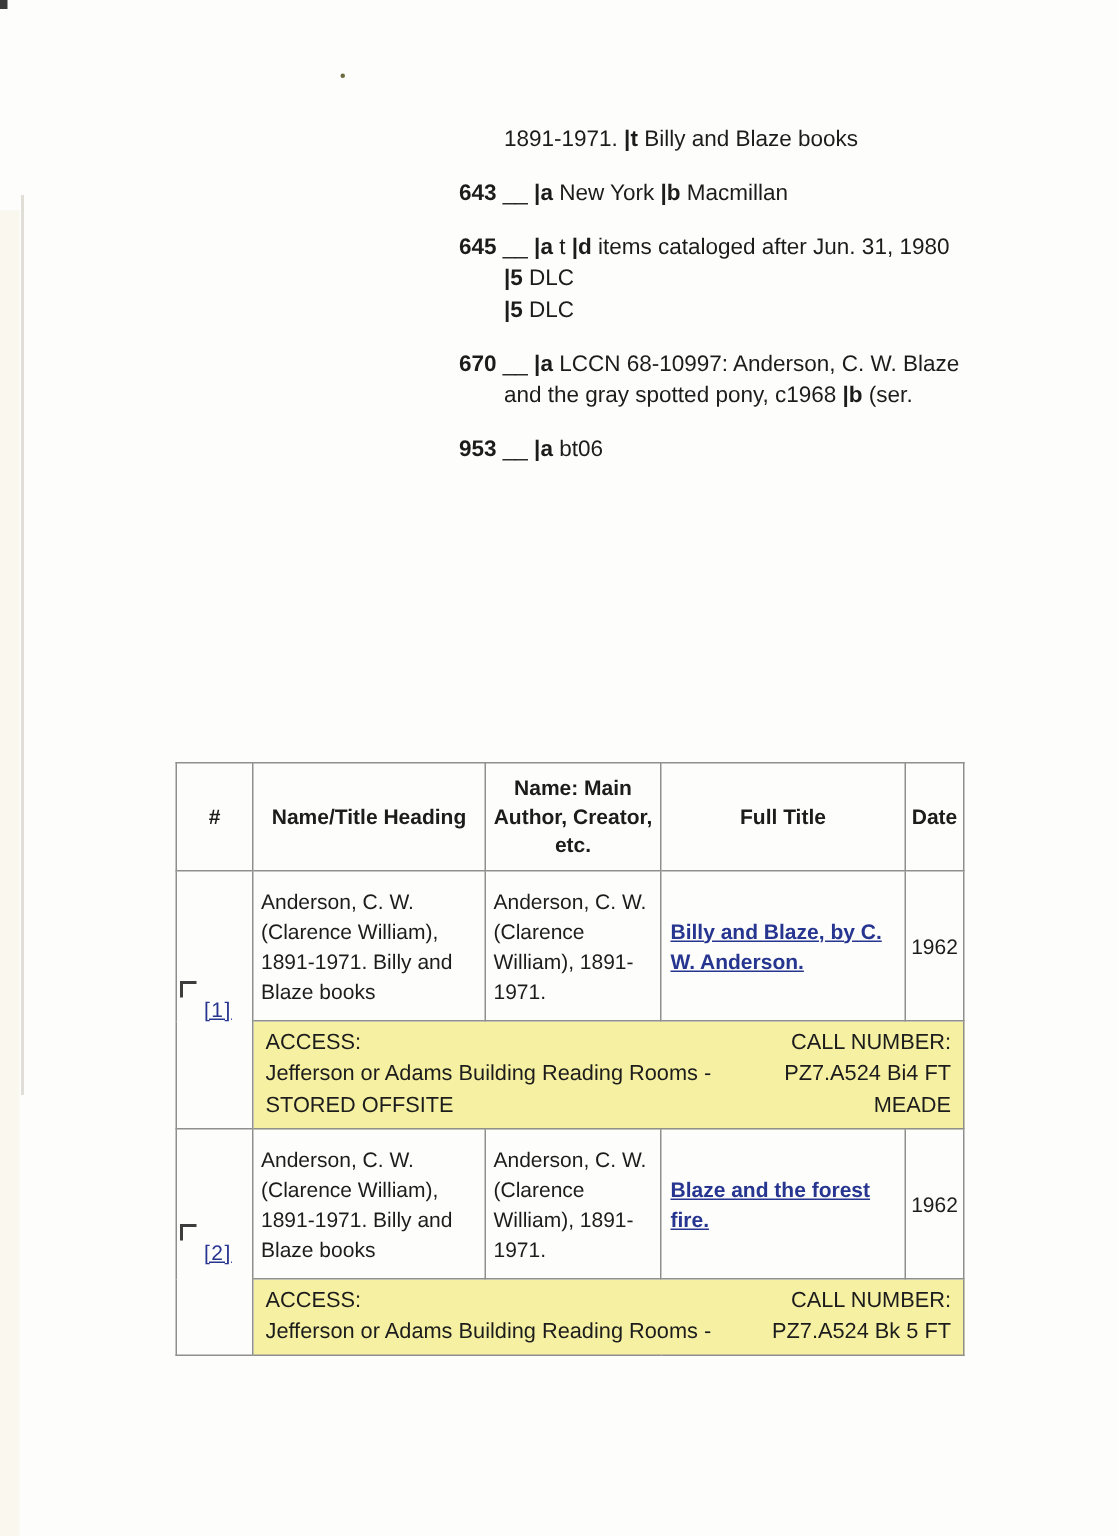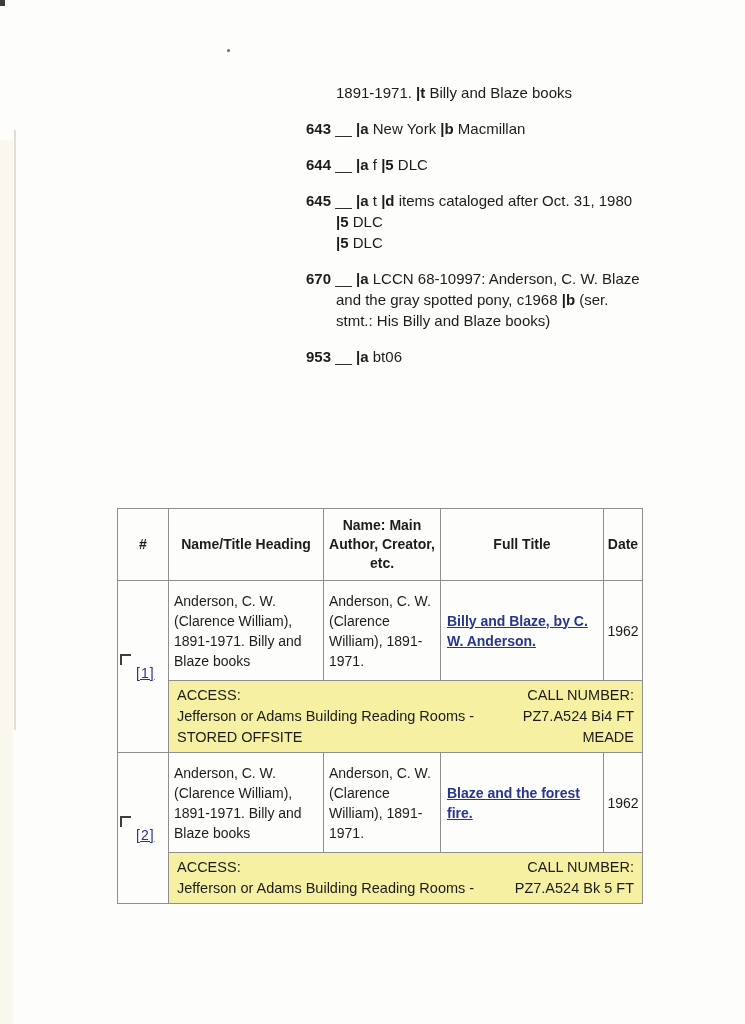--- a/index.html
+++ b/index.html
@@ -88,27 +88,25 @@
 <body>
 
 <div class="artifact-strip"></div>
 <div class="artifact-vline"></div>
 <div class="artifact-corner"></div>
 <div class="artifact-speck"></div>
 
 <div class="marc" id="marc-block">
     <div class="marc-line indent"><span>1891-1971. </span><span class="b">|t</span><span> Billy and Blaze books</span></div>
     <div class="marc-line gap"><span class="tag">643</span><span> __ </span><span class="b">|a</span><span> New York </span><span class="b">|b</span><span> Macmillan</span></div>
-    <div class="marc-line gap"><span class="tag">644</span><span> __ </span><span class="b">|a</span><span> f </span><span class="b">|5</span><span> DLC</span></div>
-    <div class="marc-line gap"><span class="tag">645</span><span> __ </span><span class="b">|a</span><span> t </span><span class="b">|d</span><span> items cataloged after Oct. 31, 1980</span></div>
+    <div class="marc-line gap"><span class="tag">645</span><span> __ </span><span class="b">|a</span><span> t </span><span class="b">|d</span><span> items cataloged after Jun. 31, 1980</span></div>
     <div class="marc-line indent"><span class="b">|5</span><span> DLC</span></div>
     <div class="marc-line indent"><span class="b">|5</span><span> DLC</span></div>
     <div class="marc-line gap"><span class="tag">670</span><span> __ </span><span class="b">|a</span><span> LCCN 68-10997: Anderson, C. W. Blaze</span></div>
     <div class="marc-line indent"><span>and the gray spotted pony, c1968 </span><span class="b">|b</span><span> (ser.</span></div>
-    <div class="marc-line indent"><span>stmt.: His Billy and Blaze books)</span></div>
     <div class="marc-line gap"><span class="tag">953</span><span> __ </span><span class="b">|a</span><span> bt06</span></div>
   </div>
 
 <table class="results">
   <colgroup>
     <col style="width:51px">
       <col style="width:155px">
       <col style="width:117px">
       <col style="width:163px">
       <col style="width:39px">

